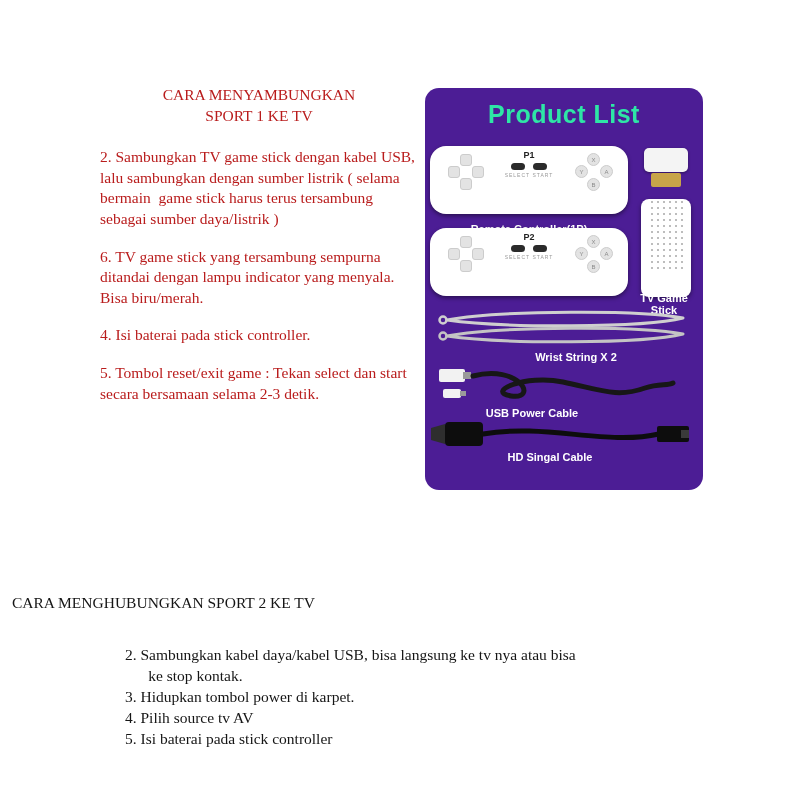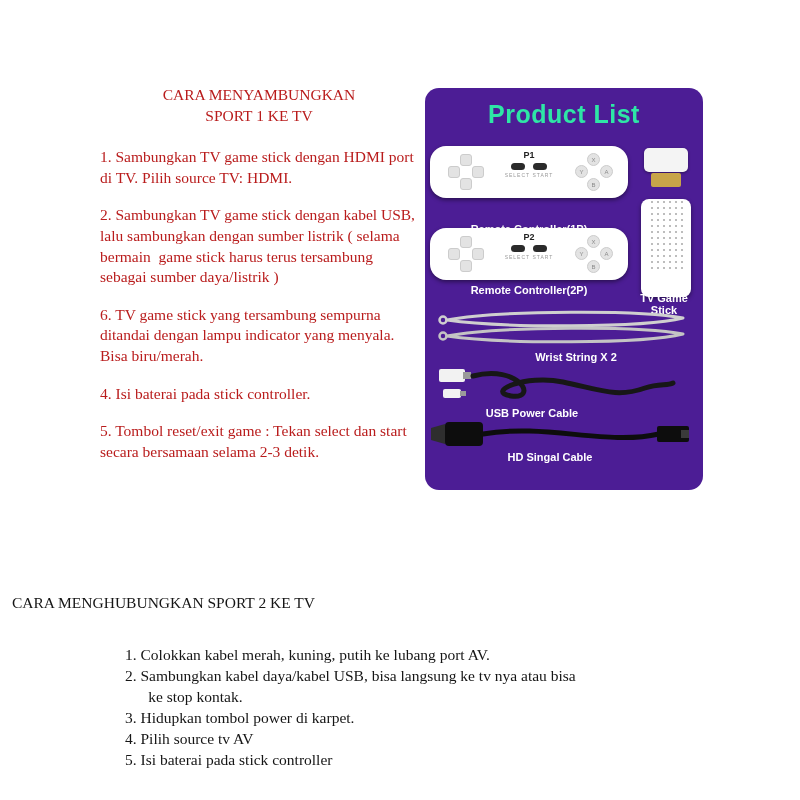--- a/index.html
+++ b/index.html
@@ -18,21 +18,21 @@
   .panel-title { position:absolute; top:12px; left:0; width:100%; text-align:center; color:#2ee6a6; font-size:25px; font-weight:bold; letter-spacing:0.5px; }
   .plabel { position:absolute; color:#ffffff; font-size:11px; font-weight:bold; text-align:center; }
   .l1 { left:5px; top:114px; width:198px;margin-top:21px; }
   .l2 { left:5px; top:196px; width:198px; }
   .l3 { left:203px; top:204px; width:72px; }
   .l4 { left:12px; top:263px; width:278px; }
   .l5 { left:0; top:319px; width:214px; }
   .l6 { left:0; top:363px; width:250px; }
 
   
-  .controller { position:absolute; left:5px; width:198px; height:52px; background:#ffffff; border-radius:16px; box-shadow:0 2px 4px rgba(0,0,0,0.45); }
+  .controller { position:absolute; left:5px; width:198px; height:68px; background:#ffffff; border-radius:16px; box-shadow:0 2px 4px rgba(0,0,0,0.45); }
   .c1 { top:58px; } .c2 { top:140px; }
   .dpad { position:absolute; left:18px; top:8px; width:36px; height:36px; }
   .dp { position:absolute; width:12px; height:12px; background:#e3e3e3; border:1px solid #cccccc; border-radius:3px; }
   .dp.up{left:12px;top:0;} .dp.down{left:12px;top:24px;} .dp.left{left:0;top:12px;} .dp.right{left:24px;top:12px;}
   .cmid { position:absolute; left:69px; top:4px; width:60px; text-align:center; }
   .pnum { font-size:9px; font-weight:bold; color:#222; }
   .ovals { margin-top:3px; display:flex; justify-content:center; gap:8px; }
   .oval { width:14px; height:7px; background:#2b2b2b; border-radius:4px; }
   .ss { margin-top:2px; font-size:5px; color:#9a9a9a; letter-spacing:1px; white-space:nowrap; }
   .abxy { position:absolute; right:15px; top:7px; width:38px; height:38px; }
@@ -58,21 +58,20 @@
 </head>
 <body>
 
 <div class="page">
 
   <div class="left-col">
     <div class="s1-title">
       <div>CARA MENYAMBUNGKAN</div>
       <div>SPORT 1 KE TV</div>
     </div>
-    <p class="step">1. Sambungkan TV game stick dengan HDMI port di TV. Pilih source TV: HDMI.</p>
     <p class="step">2. Sambungkan TV game stick dengan kabel USB, lalu sambungkan dengan sumber listrik ( selama bermain  game stick harus terus tersambung sebagai sumber daya/listrik )</p>
     <p class="step">6. TV game stick yang tersambung sempurna ditandai dengan lampu indicator yang menyala. Bisa biru/merah.</p>
     <p class="step">4. Isi baterai pada stick controller.</p>
     <p class="step">5. Tombol reset/exit game : Tekan select dan start secara bersamaan selama 2-3 detik.</p>
   </div>
 
   <div class="panel">
     <div class="panel-title">Product List</div>
 
     <div class="controller c1">
@@ -154,21 +153,20 @@
       <rect x="14" y="4" width="38" height="24" rx="4" fill="#0d0d0d"></rect>
       <path d="M52,16 C115,5 175,28 228,16" fill="none" stroke="#0d0d0d" stroke-width="5" stroke-linecap="round"></path>
       <rect x="226" y="8" width="32" height="16" rx="2" fill="#0d0d0d"></rect>
       <rect x="250" y="12" width="8" height="8" fill="#3a3a3a"></rect>
     </svg>
     <div class="plabel l6">HD Singal Cable</div>
   </div>
 
   <div class="s2-title">CARA MENGHUBUNGKAN SPORT 2 KE TV</div>
   <div class="s2-steps">
-    <div class="s2-step">1. Colokkan kabel merah, kuning, putih ke lubang port AV.</div>
     <div class="s2-step">2. Sambungkan kabel daya/kabel USB, bisa langsung ke tv nya atau bisa
       ke stop kontak.</div>
     <div class="s2-step">3. Hidupkan tombol power di karpet.</div>
     <div class="s2-step">4. Pilih source tv AV</div>
     <div class="s2-step">5. Isi baterai pada stick controller</div>
   </div>
 
 </div>
 
 </body></html>

